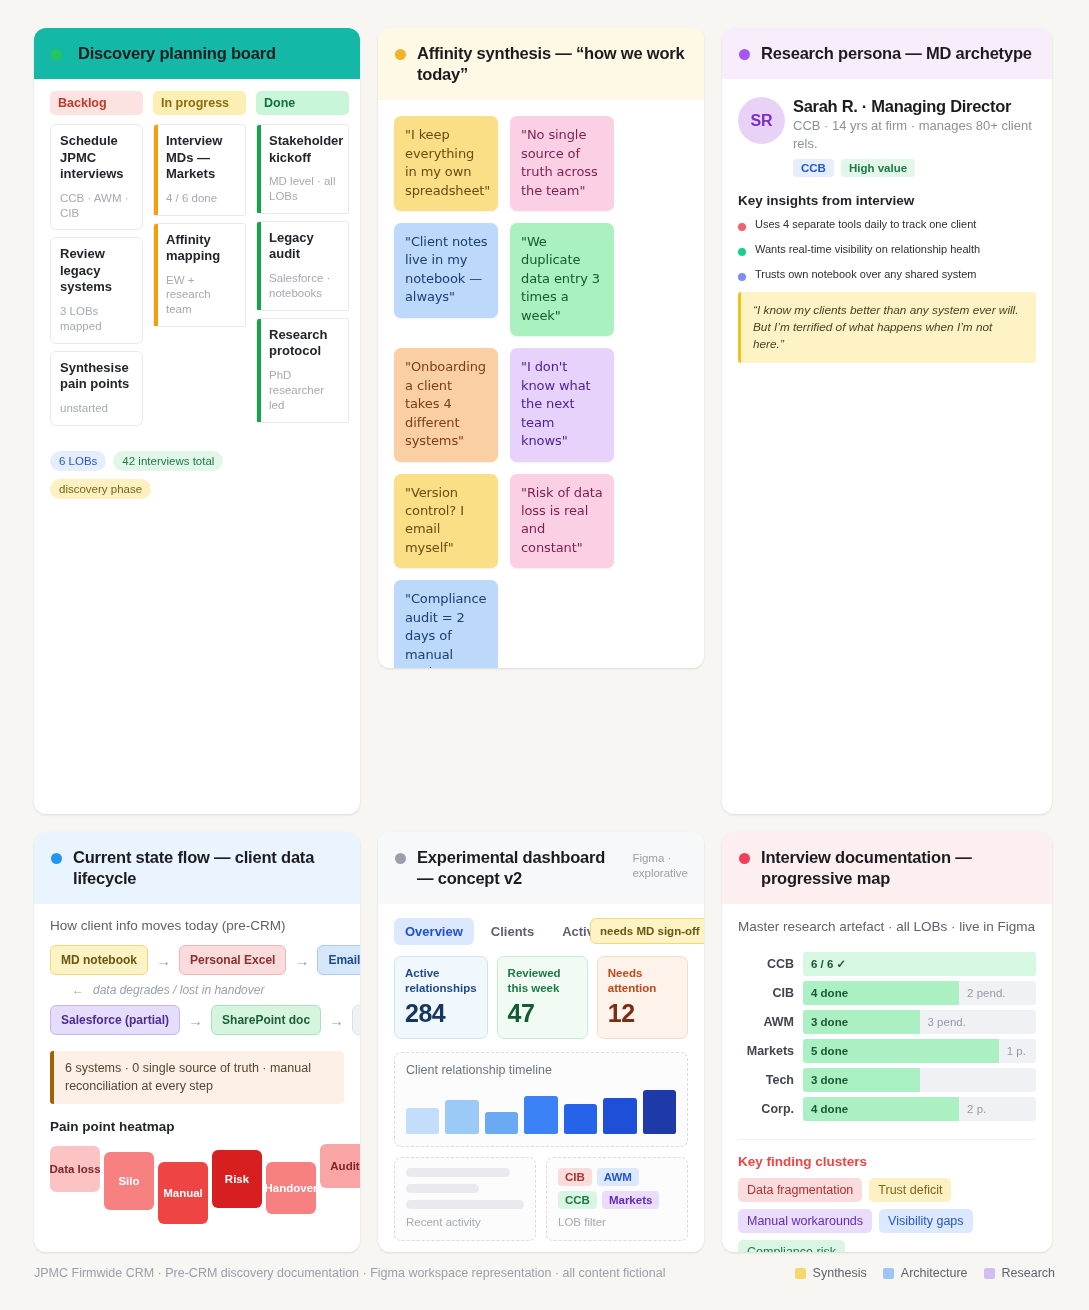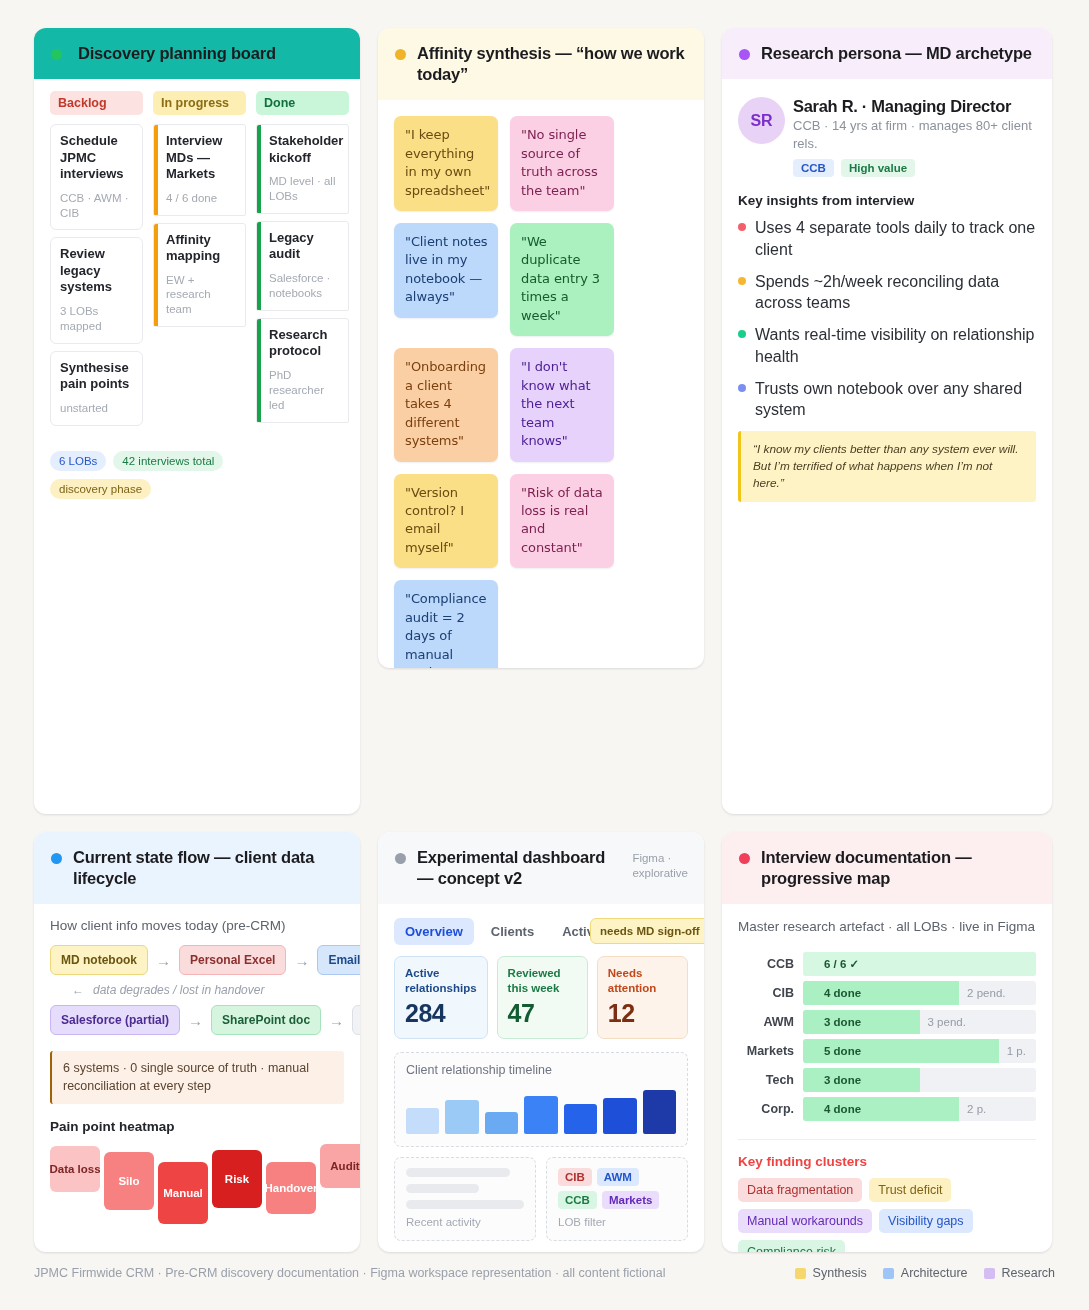--- a/index.html
+++ b/index.html
@@ -91,21 +91,21 @@
     color: #7b2ec8; font-size: 16px; font-weight: 700;
     display: flex; align-items: center; justify-content: center; flex: 0 0 47px;
   }
   .pname { font-size: 16.5px; font-weight: 700; color: #1c1c20; letter-spacing: -.3px; }
   .pmeta { font-size: 13px; color: #8c929c; line-height: 1.35; margin-top: 1px; }
   .ptags { display: flex; gap: 7px; margin-top: 7px; }
   .ptag { font-size: 11.5px; padding: 3px 8px; border-radius: 4px; font-weight: 600; }
   .sec-title { font-size: 13.5px; font-weight: 700; color: #22252b; margin: 16px 0 9px 0; }
   .ins { display: flex; gap: 9px; margin-bottom: 10px; align-items: flex-start; }
   .ins-dot { width: 8px; height: 8px; border-radius: 50%; flex: 0 0 8px; margin-top: 6px; }
-  .ins-txt { font-size: 16px; color: #2b2f36; line-height: 1.36; }
+  .ins-txt { font-size: 11px; color: #2b2f36; line-height: 1.36; }
   .pquote {
     background: #fdf3c4; border-left: 3px solid #f0c419; border-radius: 3px;
     padding: 10px 12px; font-size: 11.8px; font-style: italic; color: #4b4024;
     line-height: 1.45; margin-top: 7px;
   }
 
   
   .p4 { height: 420px; }
   .p4 .panel-head { background: #eaf4fe; }
   .flow-sub { font-size: 13.5px; color: #5d636d; margin-bottom: 12px; }
@@ -113,21 +113,21 @@
   .flow-node {
     font-size: 12px; font-weight: 700; padding: 7px 10px;
     border-radius: 6px; border: 1px solid; flex: 0 0 auto;
   }
   .arrow { color: #9aa0ab; font-size: 15px; flex: 0 0 auto; }
   .degrade {
     font-size: 12px; color: #9aa0ab; font-style: italic;
     margin: 8px 0 8px 22px; display: flex; gap: 9px; align-items: center;
   }
   .callout {
-    background: #fdf0e6; border-left: 2px solid #a16207; border-radius: 3px;
+    background: #fdf0e6; border-left: 4px solid #a16207; border-radius: 3px;
     padding: 9px 11px; font-size: 12.5px; color: #5a4432; line-height: 1.4;
     margin-top: 16px;
   }
   .heat-title { font-size: 13.5px; font-weight: 700; color: #22252b; margin: 15px 0 8px 0; }
   .heat { display: flex; align-items: flex-start; gap: 4px; height: 70px; }
   .heat-cell {
     border-radius: 6px; display: flex; align-items: center; justify-content: center;
     font-size: 11.5px; font-weight: 700; overflow: hidden; white-space: nowrap;
   }
 
@@ -160,21 +160,21 @@
   .ghost-cap { font-size: 11.5px; color: #a4a9b2; margin-top: 7px; }
 
   
   .p6 { height: 420px; }
   .p6 .panel-head { background: #fdeef0; }
   .doc-sub { font-size: 13.5px; color: #5d636d; line-height: 1.35; margin-bottom: 16px; }
   .prow { display: flex; align-items: center; gap: 9px; margin-bottom: 5px; }
   .plabel { width: 56px; flex: 0 0 56px; text-align: right; font-size: 12.5px; font-weight: 700; color: #40454e; }
   .ptrack { flex: 1; height: 24px; background: #eff1f5; border-radius: 3px; position: relative; overflow: hidden; }
   .pfill { position: absolute; left: 0; top: 0; bottom: 0; background: #abf0c3; display: flex; align-items: center; }
-  .pfill span { font-size: 11.5px; font-weight: 700; color: #1c5733; padding-left: 21px; white-space: nowrap; }
+  .pfill span { font-size: 11.5px; font-weight: 700; color: #1c5733; padding-left: 8px; white-space: nowrap; }
   .ppend { position: absolute; top: 0; bottom: 0; display: flex; align-items: center;
            font-size: 11.5px; color: #969ba5; padding-left: 8px; }
   .kf-title { font-size: 13.5px; font-weight: 700; color: #ef4444; margin: 18px 0 9px 0; padding-top: 14px; border-top: 1px solid #eceef1; }
   .kf { display: flex; flex-wrap: wrap; gap: 7px; }
   .kfchip { font-size: 12.5px; padding: 5px 9px; border-radius: 5px; }
 
   
   .footer {
     display: flex; align-items: center; padding: 14px 34px 0 34px;
     position: absolute; left: 0; right: 0; bottom: 30px;
@@ -285,24 +285,20 @@
               <span class="ptag" style="background:#e4eefd;color:#2556c8">CCB</span>
               <span class="ptag" style="background:#e2f7ea;color:#1c7a45">High value</span>
             </div>
           </div>
         </div>
         <div class="sec-title">Key insights from interview</div>
 
         <div class="ins">
           <span class="ins-dot" style="background:#f4606a"></span>
           <span class="ins-txt">Uses 4 separate tools daily to track one client</span>
-        </div>
-        <div class="ins">
-          <span class="ins-dot" style="background:#f5b731"></span>
-          <span class="ins-txt">Spends ~2h/week reconciling data across teams</span>
         </div>
         <div class="ins">
           <span class="ins-dot" style="background:#16cf8a"></span>
           <span class="ins-txt">Wants real-time visibility on relationship health</span>
         </div>
         <div class="ins">
           <span class="ins-dot" style="background:#7c8ff0"></span>
           <span class="ins-txt">Trusts own notebook over any shared system</span>
         </div>
 

